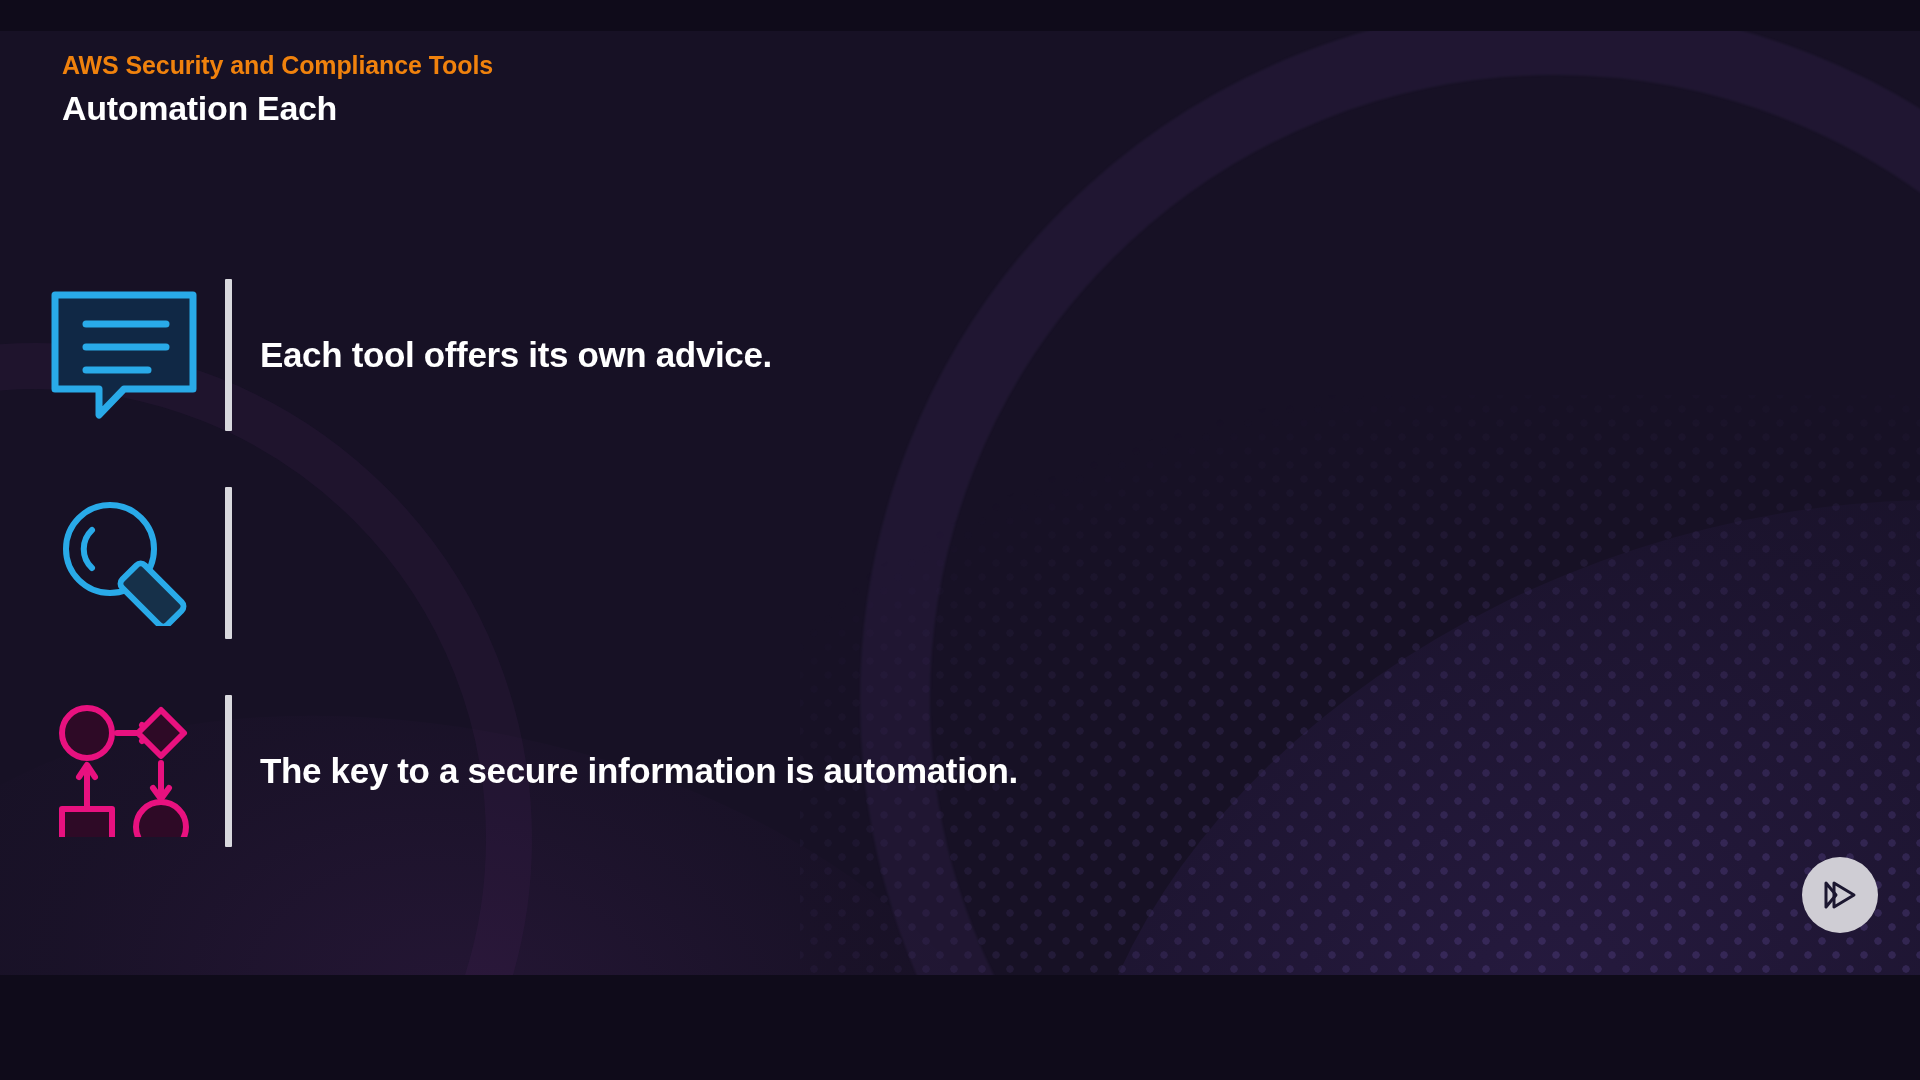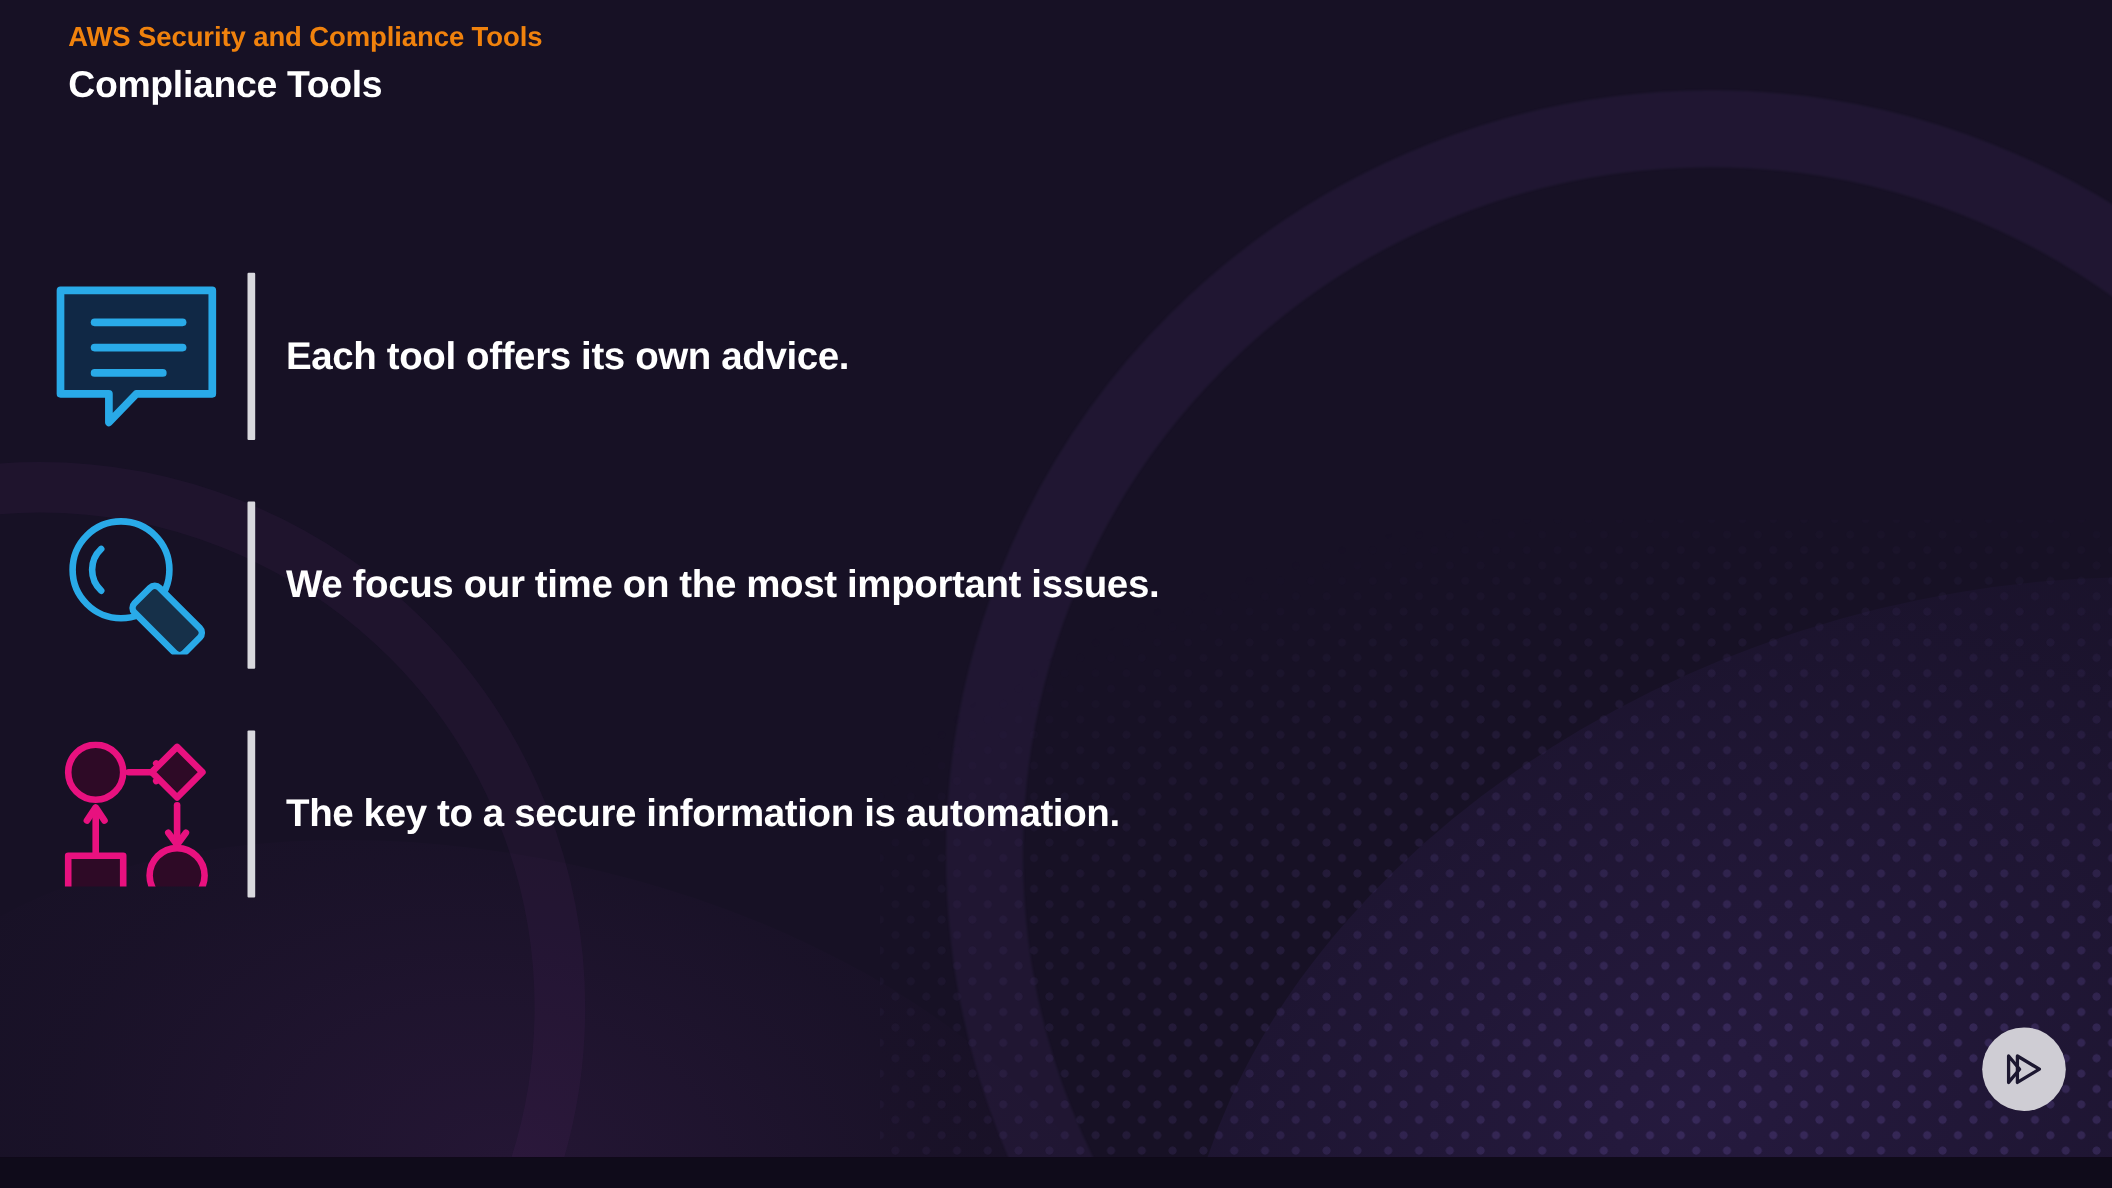--- a/index.html
+++ b/index.html
@@ -3,24 +3,25 @@
 <meta charset="utf-8">
 <style>
   html, body {
     margin: 0;
     padding: 0;
     background: #0f0b1a;
   }
   #slide {
     position: relative;
     width: 1920px;
-    height: 1052px;
+    height: 944px;
     overflow: hidden;
     background: #171125;
     font-family: "Liberation Sans", sans-serif;
+    margin-top: 31px;
     -webkit-font-smoothing: antialiased;
   }
 
   
   .bg-layer {
     position: absolute;
     inset: 0;
     pointer-events: none;
   }
   .bg-swoosh-a {
@@ -164,21 +165,21 @@
   <div class="bg-layer">
     <div class="bg-swoosh-a"></div>
     <div class="bg-swoosh-b"></div>
     <div class="bg-arc"></div>
     <div class="bg-arc2"></div>
     <div class="bg-dots"></div>
   </div>
 
   <div class="header">
     <div class="eyebrow">AWS Security and Compliance Tools</div>
-    <h1 class="slide-title">Compliance Tools</h1>
+    <h1 class="slide-title">Automation Each</h1>
   </div>
 
   <div class="rows">
 
     <div class="row">
       <div class="icon-cell">
         <svg width="150" height="132" viewBox="0 0 150 132">
           <path d="M6 6 H144 V100 H75 L50 126 L50 100 H6 Z" fill="#102845" stroke="#29AAE8" stroke-width="7" stroke-linejoin="round" stroke-linecap="round"></path>
           <line x1="37" y1="35" x2="117" y2="35" stroke="#29AAE8" stroke-width="7" stroke-linecap="round"></line>
           <line x1="37" y1="58" x2="117" y2="58" stroke="#29AAE8" stroke-width="7" stroke-linecap="round"></line>
@@ -192,21 +193,20 @@
 
     <div class="row">
       <div class="icon-cell">
         <svg width="132" height="126" viewBox="0 0 132 126">
           <circle cx="52" cy="49" r="44" fill="none" stroke="#29AAE8" stroke-width="6"></circle>
           <path d="M34 30 A26 26 0 0 0 34 68" fill="none" stroke="#29AAE8" stroke-width="6" stroke-linecap="round"></path>
           <rect x="78" y="63" width="32" height="64" rx="6" transform="rotate(-45 94 95)" fill="#163049" stroke="#29AAE8" stroke-width="6" stroke-linejoin="round"></rect>
         </svg>
       </div>
       <div class="divider"></div>
-      <div class="row-text">We focus our time on the most important issues.</div>
     </div>
 
     <div class="row">
       <div class="icon-cell">
         <svg width="134" height="132" viewBox="0 0 134 132">
 
           <circle cx="30" cy="28" r="25" fill="#2e0a26" stroke="#E8117F" stroke-width="6"></circle>
 
           <line x1="60" y1="28" x2="92" y2="28" stroke="#E8117F" stroke-width="6" stroke-linecap="round"></line>
           <path d="M85 20 L96 28 L85 36" fill="none" stroke="#E8117F" stroke-width="6" stroke-linecap="round" stroke-linejoin="round"></path>

